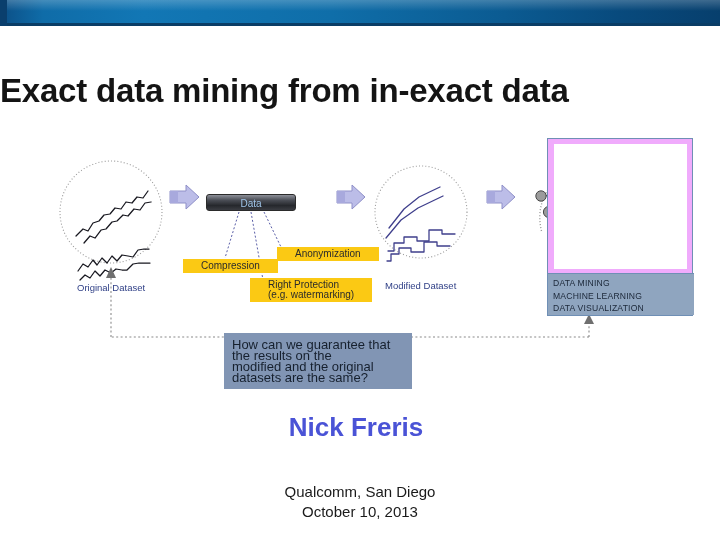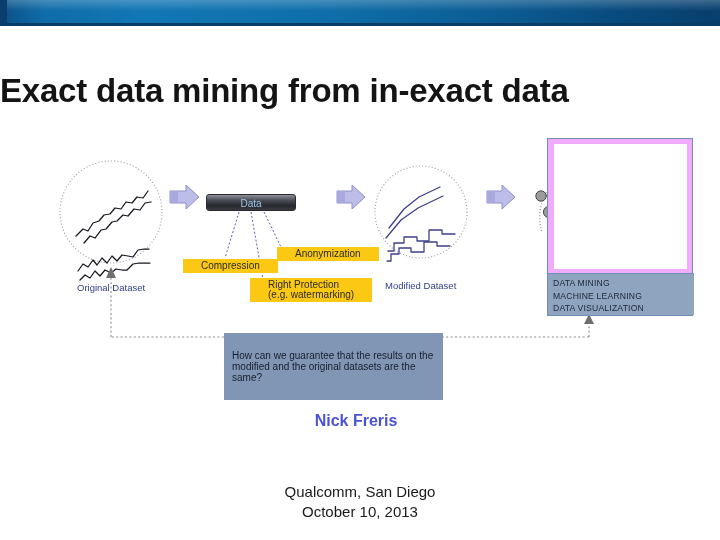--- a/index.html
+++ b/index.html
@@ -101,26 +101,26 @@
     box-sizing: border-box;
   }
   #tag-compression   { left: 183px; top: 259px; }
   #tag-anonymization { left: 277px; top: 247px; }
   #tag-right-protection { left: 250px; top: 278px; }
 
   
   #question-box {
     position: absolute;
     left: 224px; top: 333px;
-    width: 219px;
+    width: 188px;
     background: #8195b4;
     color: #16202e;
-    font-size: 10px;
+    font-size: 13px;
     line-height: 11px;
-    padding: 17px 8px;
+    padding: 6px 8px;
     box-sizing: border-box;
   }
 
   
   #analytics-panel {
     position: absolute;
     left: 516px; top: 138px;
     width: 146px; height: 178px;
     background: #f0abfc;
     border: 1px solid #6f8fb5;
@@ -149,21 +149,21 @@
     letter-spacing: 0.2px;
     white-space: nowrap;
   }
 
   
   #presenter-name {
     position: absolute;
     left: 0; top: 412px;
     width: 712px;
     text-align: center;
-    font-size: 16px;
+    font-size: 26px;
     font-weight: bold;
     color: #4a53d6;
   }
   #venue-line {
     position: absolute;
     left: 0; top: 483px;
     width: 720px;
     text-align: center;
     font-size: 15px;
     color: #1a1a1a;

